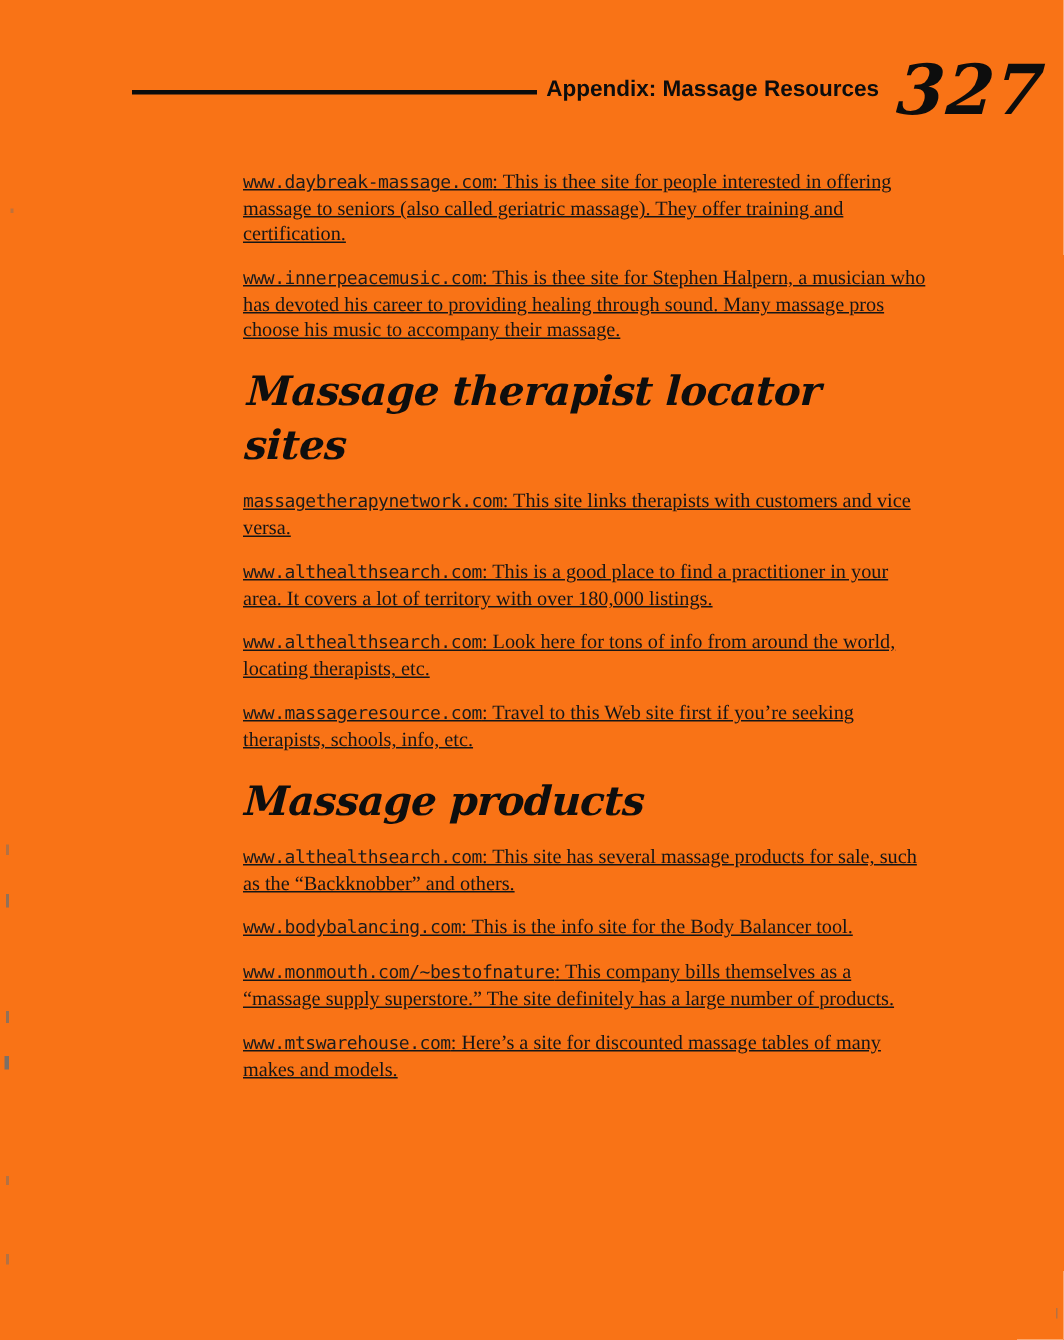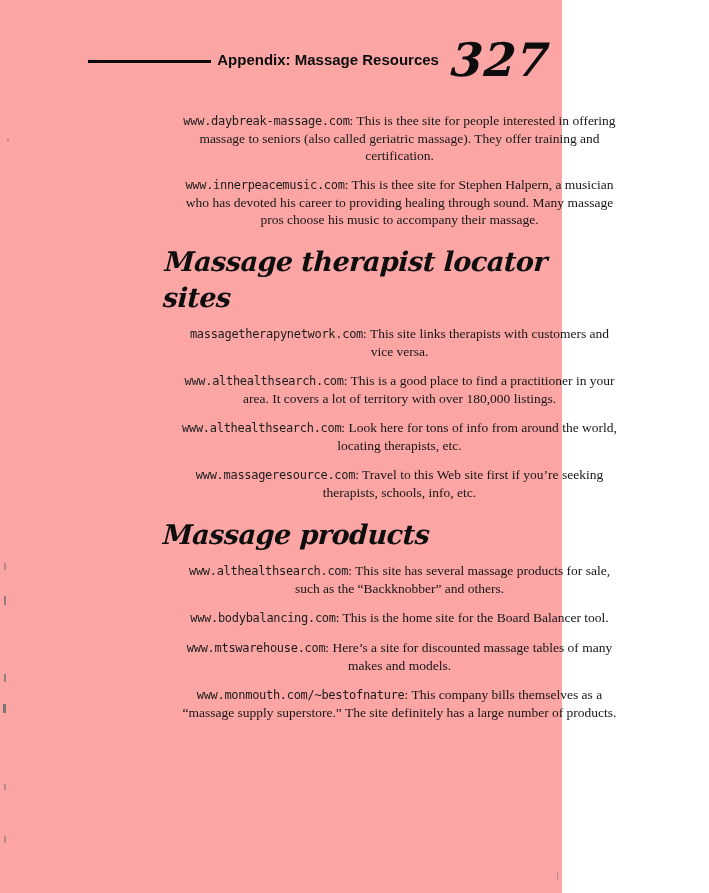--- a/index.html
+++ b/index.html
@@ -6,22 +6,22 @@
   html, body { margin:0; padding:0; }
   body {
     width:709px; height:893px;
     background:#ffffff;
     font-family:"Liberation Serif", serif;
     color:#161616;
     overflow:hidden;
   }
   .page {
     position:relative;
-    width:562px; height:893px;
-    background:#fca5a5;
+    width:709px; height:893px;
+    background:#f97316;
   }
 
   
   .page-header {
     position:absolute;
     left:88px; right:12px; top:40px;
     display:flex;
     align-items:flex-end;
   }
   .header-rule {
@@ -52,24 +52,25 @@
     transform:skewX(-4deg);
   }
 
   
   .content {
     position:absolute;
     left:162px; top:112px;
     width:458px;
   }
   .entry {
-    margin:0 0 12px 17px;
+    margin:0 0 12px 0;
     font-size:13.5px;
     line-height:17px;
-    text-align:center;
+    text-align:left;
+    text-decoration:underline;
   }
   .entry .url {
     font-family:"DejaVu Sans Mono", monospace;
     font-size:12px;
     letter-spacing:-0.3px;
     color:#1c1c1c;
   }
   .section-heading {
     font-family:"DejaVu Serif", serif;
     font-style:italic;
@@ -121,25 +122,25 @@
 
     <p class="entry"><span class="url">www.althealthsearch.com</span><span>: Look here for tons of info from around the world, locating therapists, etc.</span></p>
 
     <p class="entry"><span class="url">www.massageresource.com</span><span>: Travel to this Web site first if you’re seeking therapists, schools, info, etc.</span></p>
 
 
     <h2 class="section-heading">Massage products</h2>
 
     <p class="entry"><span class="url">www.althealthsearch.com</span><span>: This site has several massage products for sale, such as the “Backknobber” and others.</span></p>
 
-    <p class="entry"><span class="url">www.bodybalancing.com</span><span>: This is the home site for the Board Balancer tool.</span></p>
+    <p class="entry"><span class="url">www.bodybalancing.com</span><span>: This is the info site for the Body Balancer tool.</span></p>
+
+    <p class="entry"><span class="url">www.monmouth.com/~bestofnature</span><span>: This company bills themselves as a “massage supply superstore.” The site definitely has a large number of products.</span></p>
 
     <p class="entry"><span class="url">www.mtswarehouse.com</span><span>: Here’s a site for discounted massage tables of many makes and models.</span></p>
-
-    <p class="entry"><span class="url">www.monmouth.com/~bestofnature</span><span>: This company bills themselves as a “massage supply superstore.” The site definitely has a large number of products.</span></p>
 
   </main>
 
   <div class="mark m0"></div>
   <div class="mark m1"></div>
   <div class="mark m2"></div>
   <div class="mark m3"></div>
   <div class="mark m4"></div>
   <div class="mark m5"></div>
   <div class="mark m6"></div>

